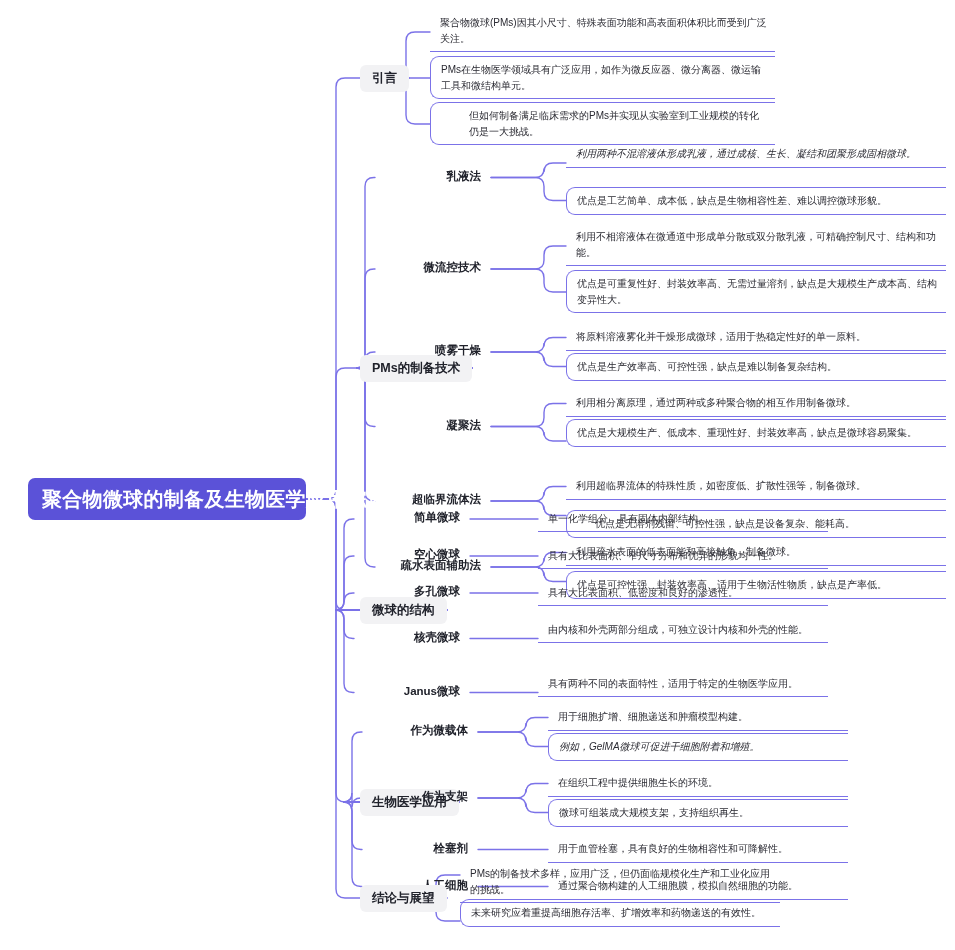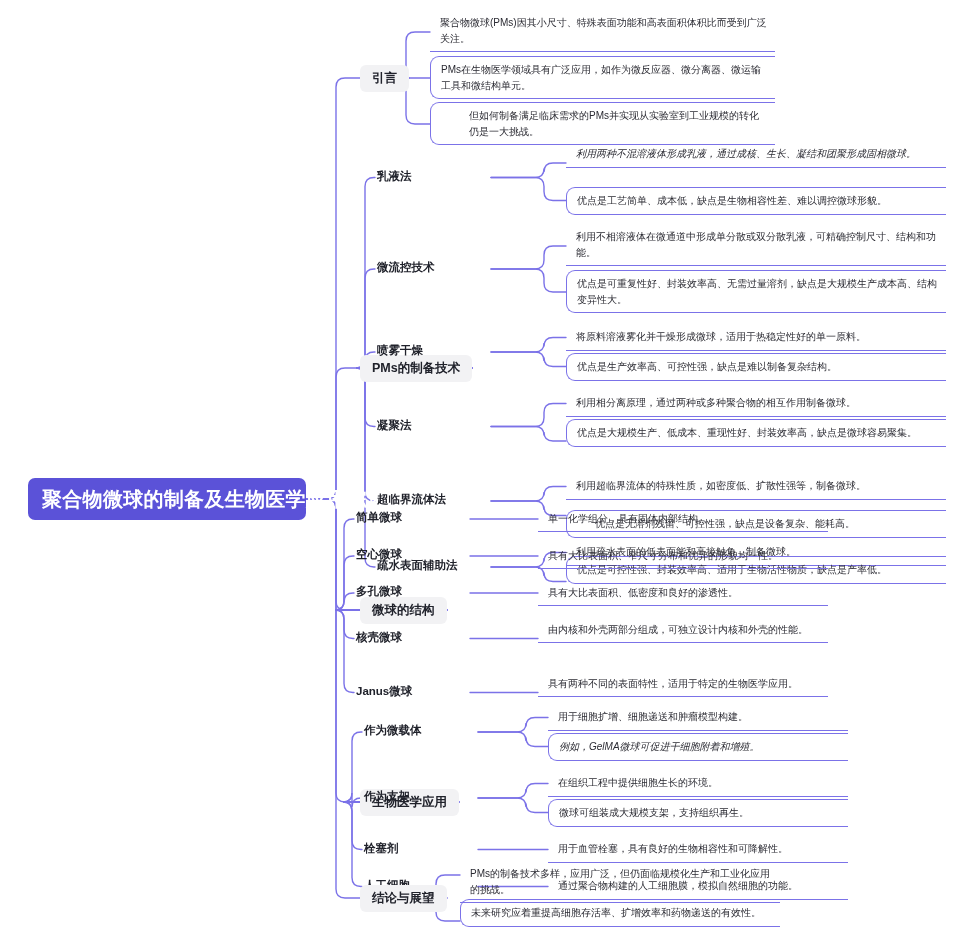--- a/index.html
+++ b/index.html
@@ -47,20 +47,21 @@
   }
 
   
   .sub {
     position: absolute;
     color: #20222b;
     font-size: 11.5px;
     font-weight: 700;
     white-space: nowrap;
     line-height: 1.2;
+    text-align: right;
   }
 
   
   .leaf {
     position: absolute;
     color: #2b2b33;
     font-size: 10px;
     line-height: 1.55;
     padding: 5px 8px 5px 10px;
     border-bottom: 1.4px solid #7b72e8;
@@ -143,21 +144,21 @@
     <div class="leaf plain" style="left: 566px; top: 324px; width: 380px;">将原料溶液雾化并干燥形成微球，适用于热稳定性好的单一原料。</div>
     <div class="leaf bracket" style="left: 566px; top: 353px; width: 380px;">优点是生产效率高、可控性强，缺点是难以制备复杂结构。</div>
     <div class="sub" style="left: 377px; top: 418.5px; width: 104px;">凝聚法</div>
     <div class="leaf plain" style="left: 566px; top: 390px; width: 380px;">利用相分离原理，通过两种或多种聚合物的相互作用制备微球。</div>
     <div class="leaf bracket" style="left: 566px; top: 419px; width: 380px;">优点是大规模生产、低成本、重现性好、封装效率高，缺点是微球容易聚集。</div>
     <div class="sub" style="left: 377px; top: 493px; width: 104px;">超临界流体法</div>
     <div class="leaf plain" style="left: 566px; top: 473px; width: 380px;">利用超临界流体的特殊性质，如密度低、扩散性强等，制备微球。</div>
     <div class="leaf bracket" style="left: 566px; top: 510px; width: 380px; padding-left: 28px;">优点是无溶剂残留、可控性强，缺点是设备复杂、能耗高。</div>
     <div class="sub" style="left: 377px; top: 559px; width: 104px;">疏水表面辅助法</div>
     <div class="leaf plain" style="left: 566px; top: 539px; width: 380px;">利用疏水表面的低表面能和高接触角，制备微球。</div>
-    <div class="leaf bracket" style="left: 566px; top: 556px; width: 380px;">优点是可控性强、封装效率高、适用于生物活性物质，缺点是产率低。</div>
+    <div class="leaf bracket" style="left: 566px; top: 571px; width: 380px;">优点是可控性强、封装效率高、适用于生物活性物质，缺点是产率低。</div>
     <div class="branch" style="left: 360px; top: 597px;">微球的结构</div>
     <div class="sub" style="left: 356px; top: 511px; width: 104px;">简单微球</div>
     <div class="leaf plain" style="left: 538px; top: 505.5px; width: 290px;">单一化学组分，具有固体内部结构。</div>
     <div class="sub" style="left: 356px; top: 548px; width: 104px;">空心微球</div>
     <div class="leaf plain" style="left: 538px; top: 542.5px; width: 290px;">具有大比表面积、窄尺寸分布和优异的形貌均一性。</div>
     <div class="sub" style="left: 356px; top: 585px; width: 104px;">多孔微球</div>
     <div class="leaf plain" style="left: 538px; top: 579.5px; width: 290px;">具有大比表面积、低密度和良好的渗透性。</div>
     <div class="sub" style="left: 356px; top: 630.5px; width: 104px;">核壳微球</div>
     <div class="leaf plain" style="left: 538px; top: 616.5px; width: 290px;">由内核和外壳两部分组成，可独立设计内核和外壳的性能。</div>
     <div class="sub" style="left: 356px; top: 684.5px; width: 104px;">Janus微球</div>

